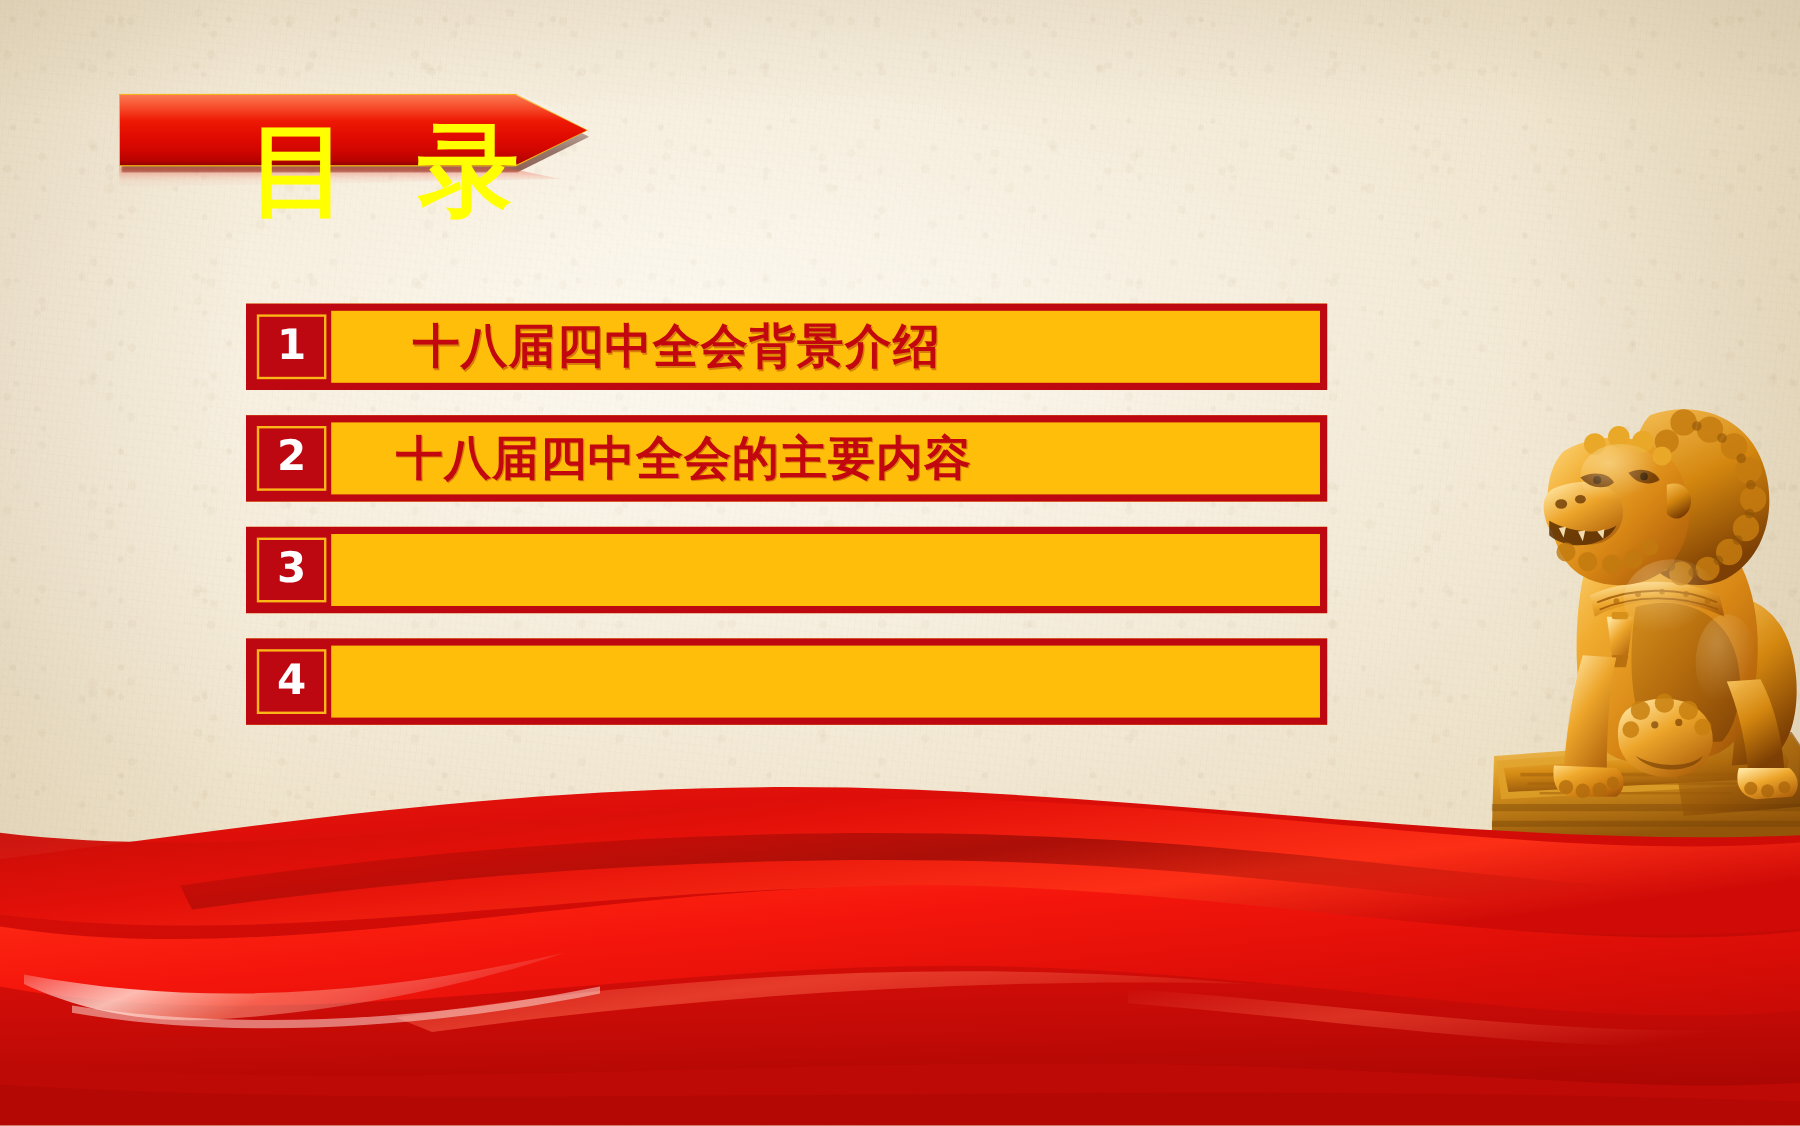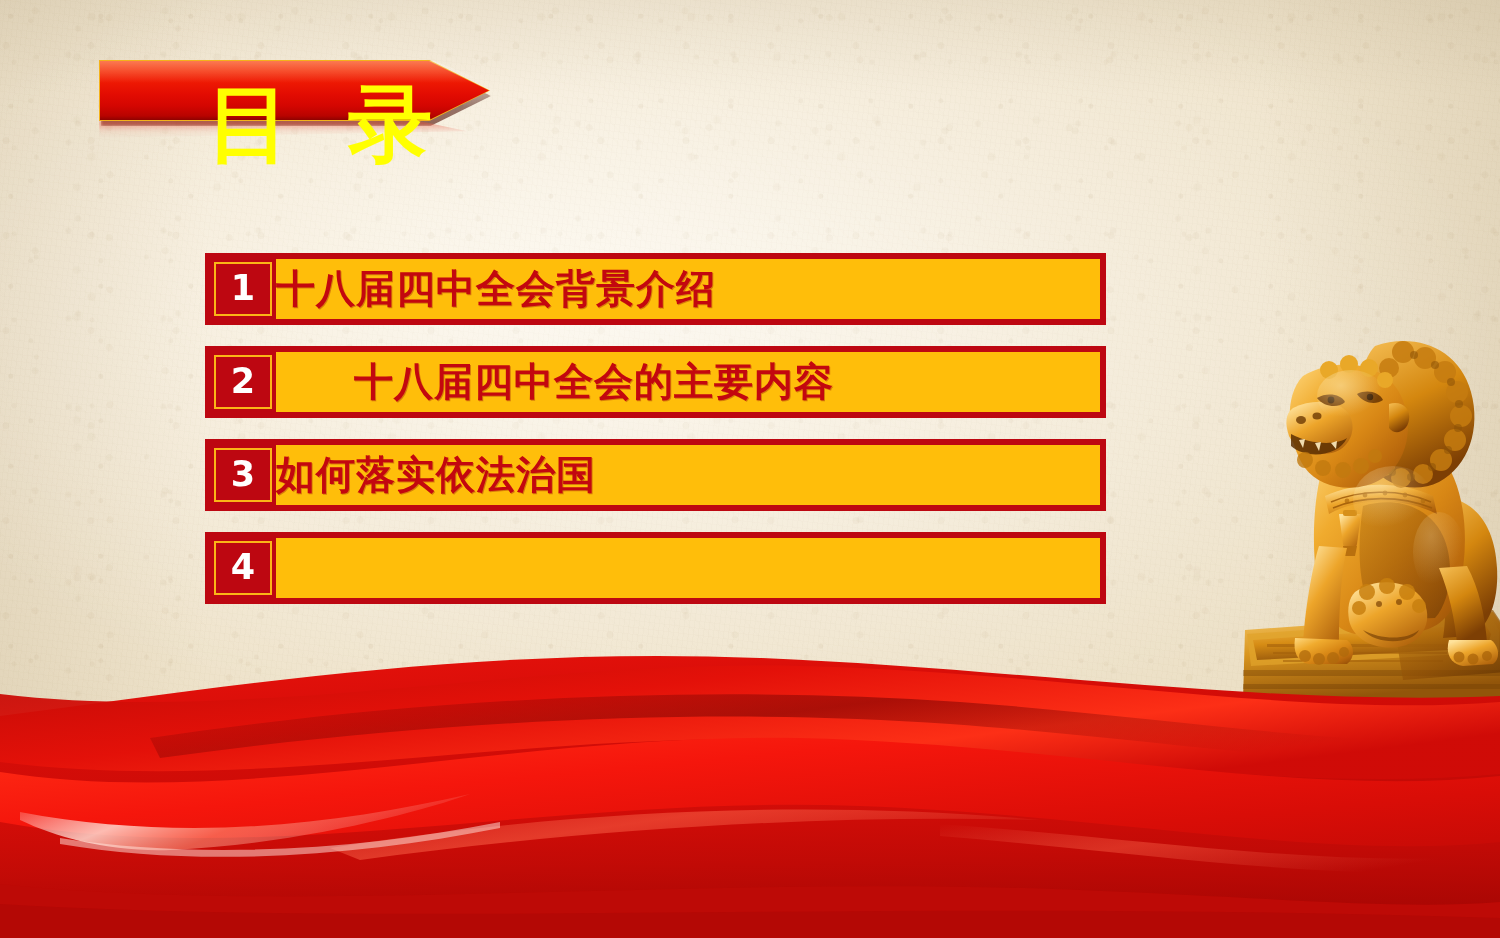--- a/index.html
+++ b/index.html
@@ -57,21 +57,21 @@
   }
   .bg-vig {
     position:absolute; inset:0;
     background:
       radial-gradient(ellipse 85% 70% at 45% 35%, rgba(255,255,255,.42) 0%, rgba(255,255,255,0) 65%),
       linear-gradient(to right, rgba(160,138,100,.13) 0%, rgba(0,0,0,0) 14%, rgba(0,0,0,0) 84%, rgba(155,133,96,.12) 100%),
       linear-gradient(to bottom, rgba(150,128,92,.10) 0%, rgba(0,0,0,0) 10%);
   }
 
   
-  .title-wrap { position:absolute; left:99px; top:60px; width:395px; height:120px; }
+  .title-wrap { position:absolute; left:99px; top:78px; width:395px; height:120px; }
 
   .arrow-shadow {
     position:absolute; left:2px; top:6px; width:390px; height:60px;
     background:linear-gradient(to bottom, rgba(60,10,5,.0) 0%, rgba(70,14,6,.55) 70%, rgba(90,20,8,.65) 100%);
     clip-path:polygon(0 0, 84.5% 0, 100% 50%, 84.5% 100%, 0 100%);
     filter:blur(1.5px);
   }
   .arrow-gold {
     position:absolute; left:0; top:0; width:391px; height:61px;
     background:#f4b21a;
@@ -141,23 +141,24 @@
   }
 
   .item-label {
     flex:1 1 auto;
     display:flex; align-items:center;
     color:#c3070f;
     font-size:39px; font-weight:bold;
     letter-spacing:1px;
     font-family:"DejaVu Sans","Liberation Sans",sans-serif;
     white-space:nowrap;
+    padding-left:68px;
     text-shadow:1px 1px 0 rgba(140,5,10,.35);
   }
-  .item-label.indent-extra { padding-left:78px; }
+  .item-label.indent-extra { padding-left:54px; }
 
   
   .lion {
     position:absolute; left:1243px; top:300px;
     width:262px; height:400px;
     z-index:3;
   }
   .lion svg { display:block; width:100%; height:100%; }
 
   
@@ -382,21 +383,20 @@
       <div class="num-box">
         <span class="num-text">2</span>
       </div>
       <div class="item-label indent-extra">十八届四中全会的主要内容</div>
     </div>
 
     <div class="menu-item">
       <div class="num-box">
         <span class="num-text">3</span>
       </div>
-      <div class="item-label">如何落实依法治国</div>
     </div>
 
     <div class="menu-item">
       <div class="num-box">
         <span class="num-text">4</span>
       </div>
     </div>
 
   </div>
 

